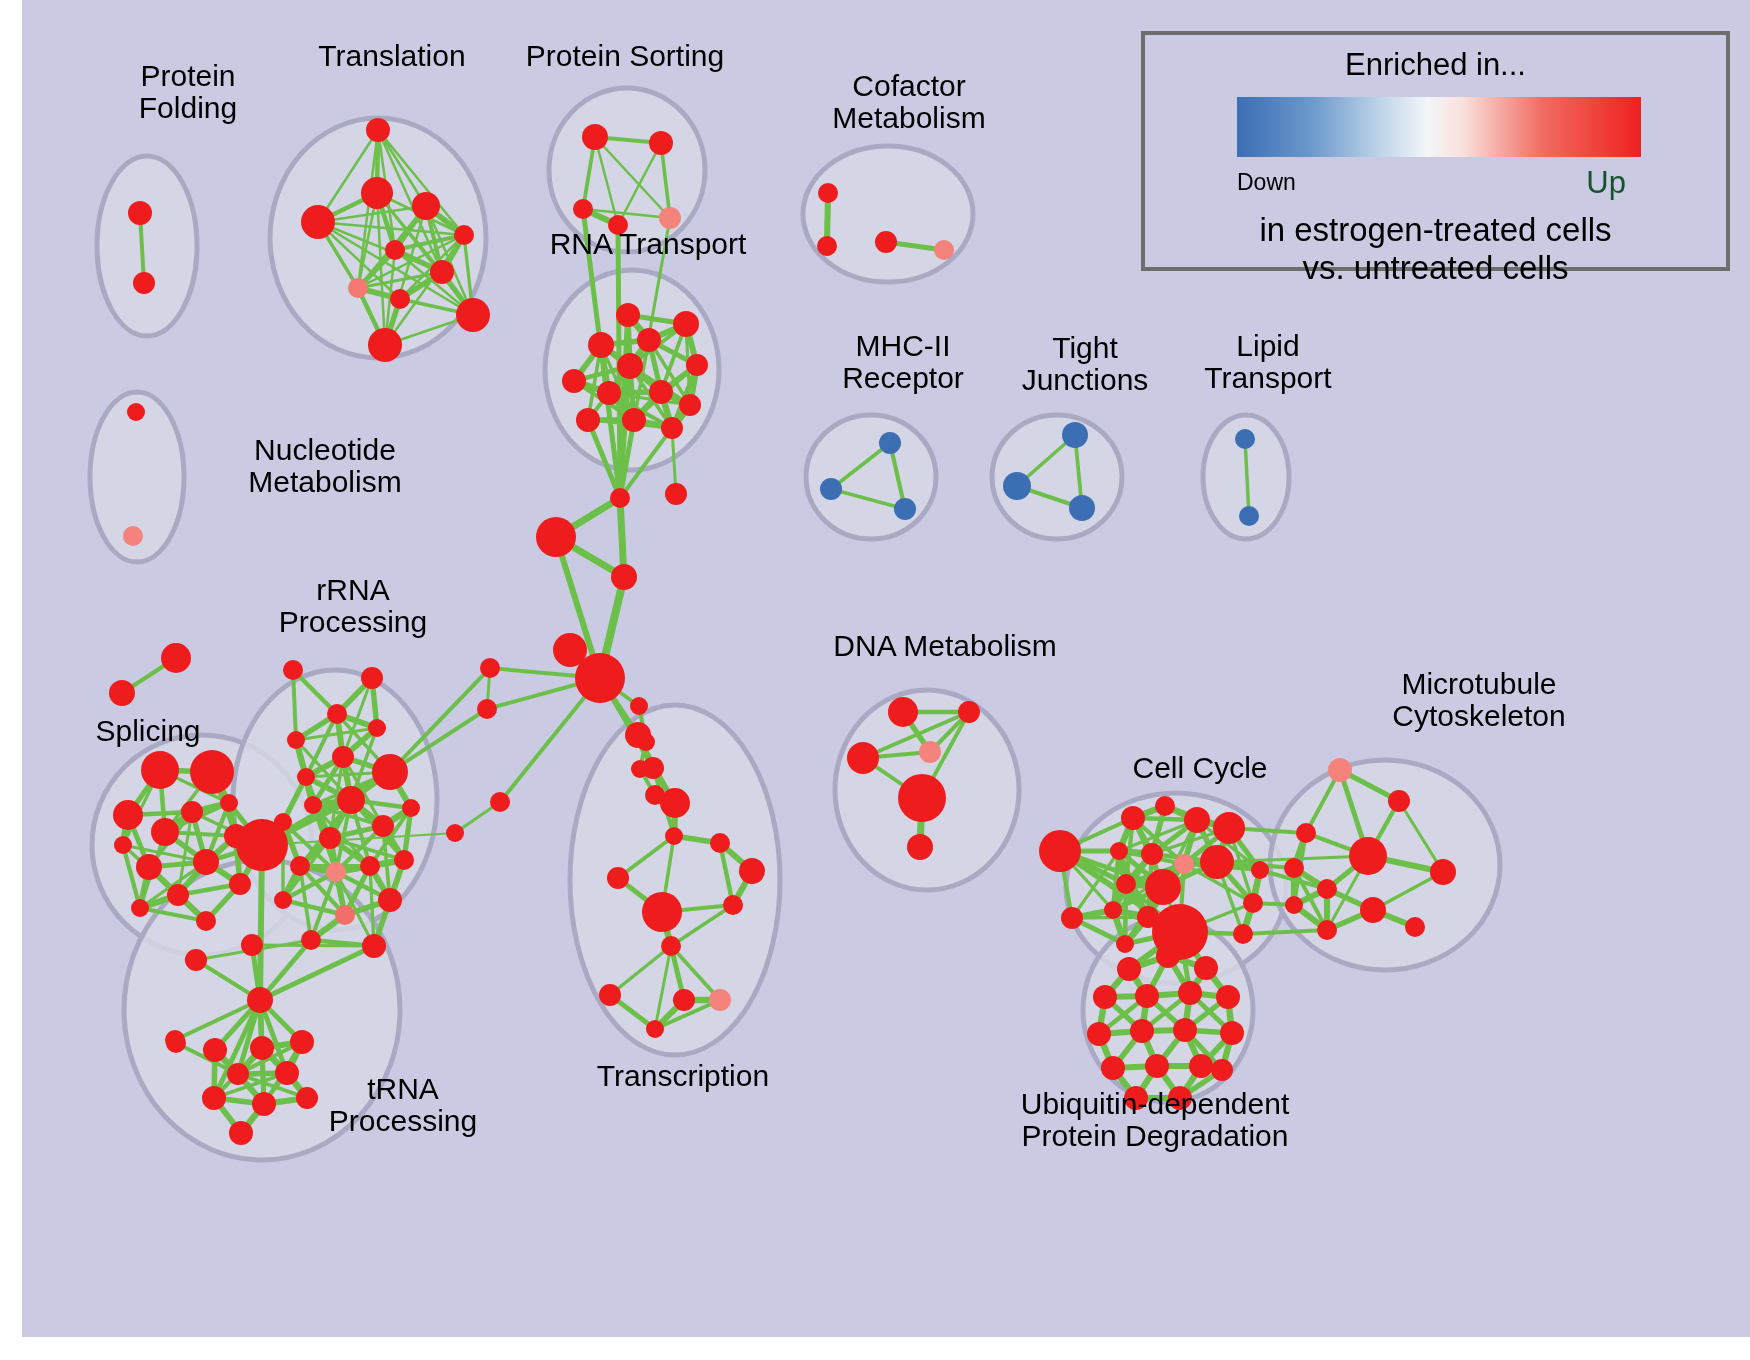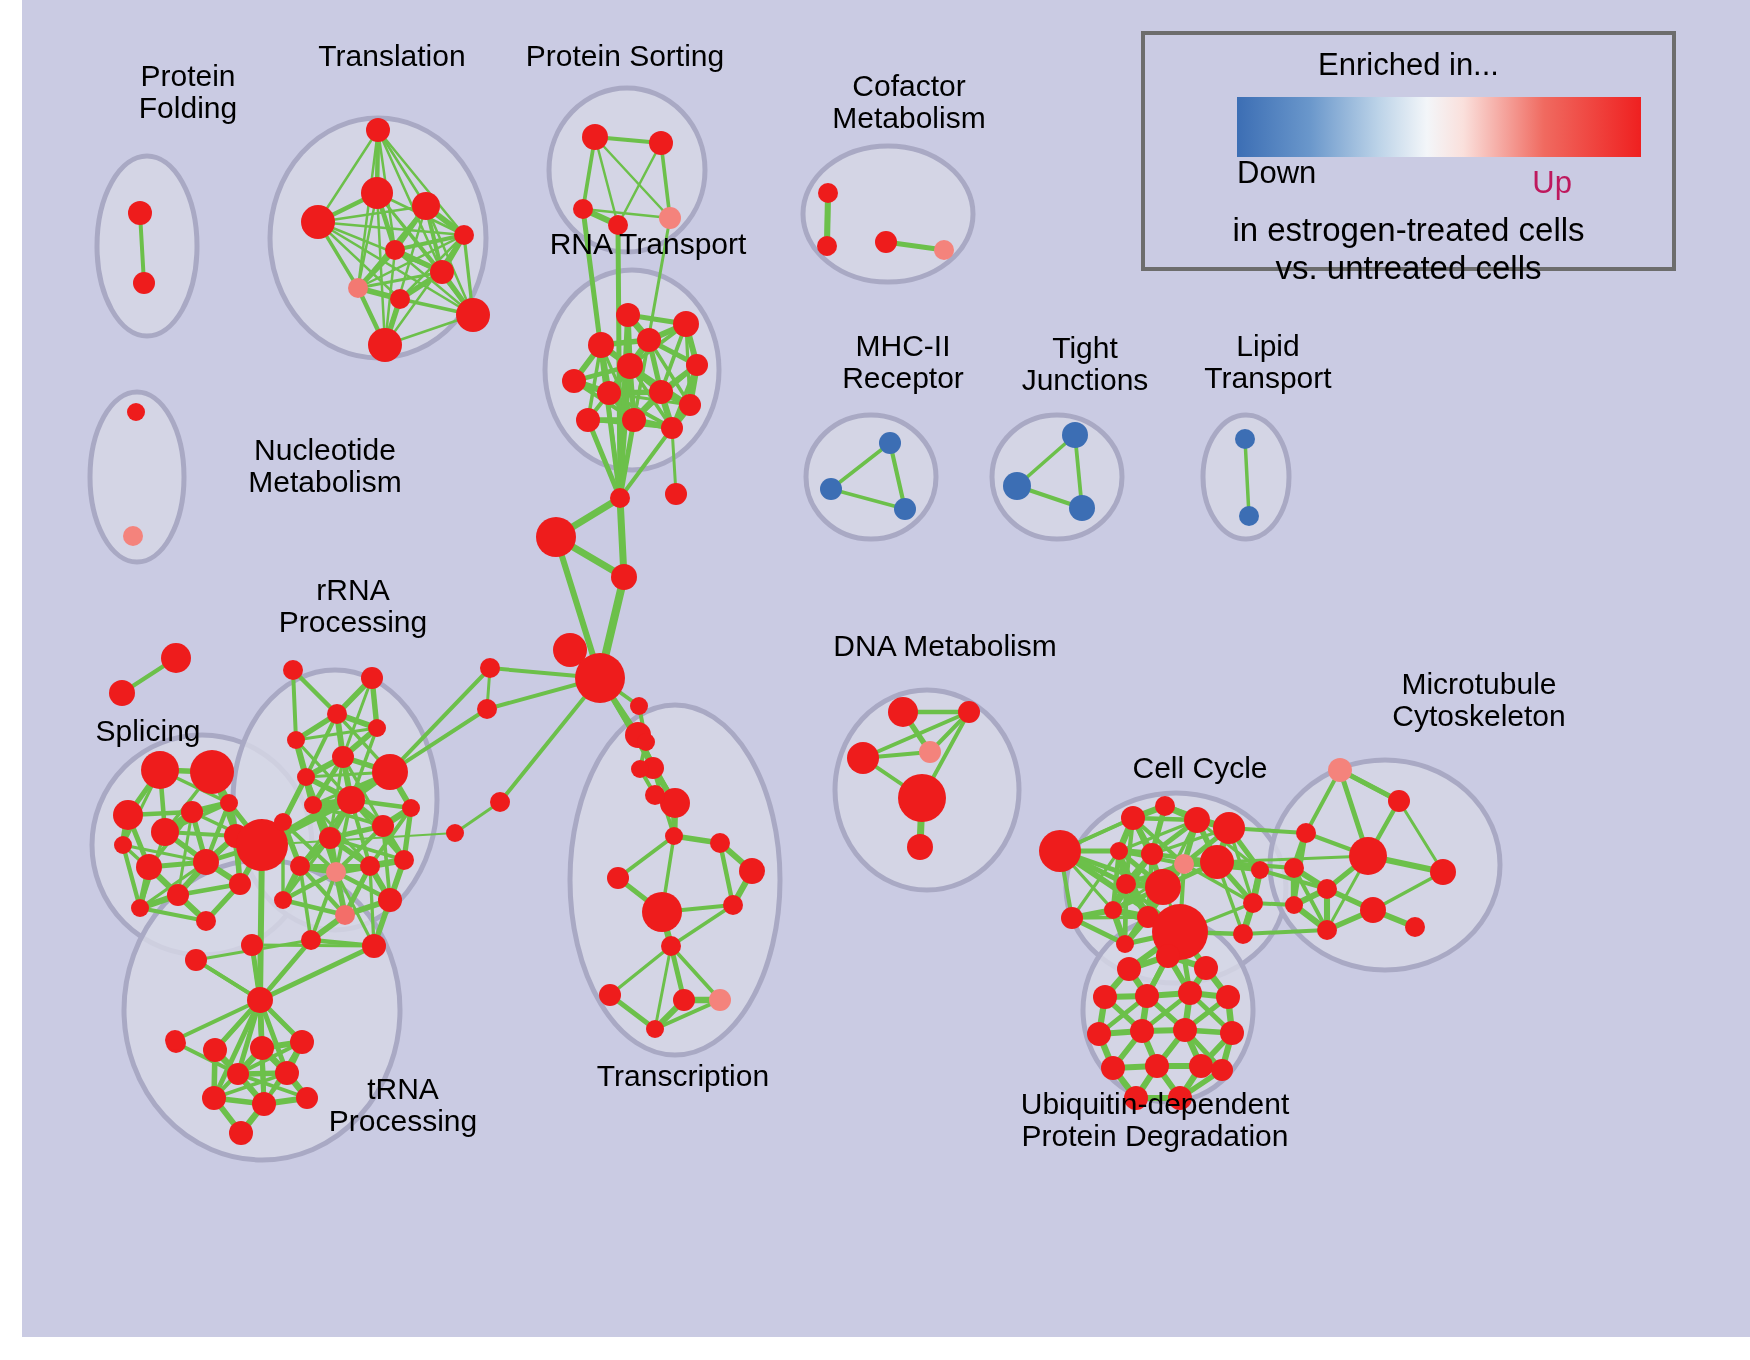--- a/index.html
+++ b/index.html
@@ -1,26 +1,26 @@
 <!DOCTYPE html>
 <html><head>
 <meta charset="utf-8">
 <style>
   html,body{margin:0;padding:0;background:#ffffff;}
   body{font-family:"Liberation Sans", sans-serif;}
   #stage{position:relative;width:1750px;height:1360px;background:#ffffff;overflow:hidden;}
   #canvasbg{position:absolute;left:22px;top:0px;width:1728px;height:1337px;background:#cacbe3;}
   svg#net{position:absolute;left:0;top:0;width:1750px;height:1360px;display:block;}
   .cl-label{position:absolute;color:#000;font-size:30px;line-height:1.08;font-family:"Liberation Sans", sans-serif;text-align:center;white-space:pre-line;font-weight:400;}
-  #legend{position:absolute;left:1141px;top:31px;width:535px;height:240px;background:#cacbe3;border:4px solid #6d6d6d;box-sizing:border-box;}
+  #legend{position:absolute;left:1141px;top:31px;width:589px;height:240px;background:#cacbe3;border:4px solid #6d6d6d;box-sizing:border-box;}
   #legend .lg-title{position:absolute;top:12px;left:0;width:100%;text-align:center;font-size:31px;color:#000;}
   #legend .lg-bar{position:absolute;left:92px;top:62px;width:404px;height:60px;
      background:linear-gradient(to right,#3c6eb4 0%,#6a97cb 18%,#bcd3e8 35%,#f3f6f9 47%,#fae0dc 56%,#f06a60 76%,#ef2020 100%);}
-  #legend .lg-down{position:absolute;left:92px;top:120px;font-size:31px;color:#000;}
-  #legend .lg-up{position:absolute;right:100px;top:130px;font-size:31px;color:#be185d;}
+  #legend .lg-down{position:absolute;left:92px;top:134px;font-size:23px;color:#000;}
+  #legend .lg-up{position:absolute;right:100px;top:130px;font-size:31px;color:#14532d;}
   #legend .lg-sub{position:absolute;left:0;top:176px;width:100%;text-align:center;font-size:33px;line-height:1.15;color:#000;white-space:pre-line;}
 </style>
 </head>
 <body>
 
 <div id="stage">
   <div id="canvasbg"></div>
 
   <svg id="net" viewBox="0 0 1750 1360">
       <g>

